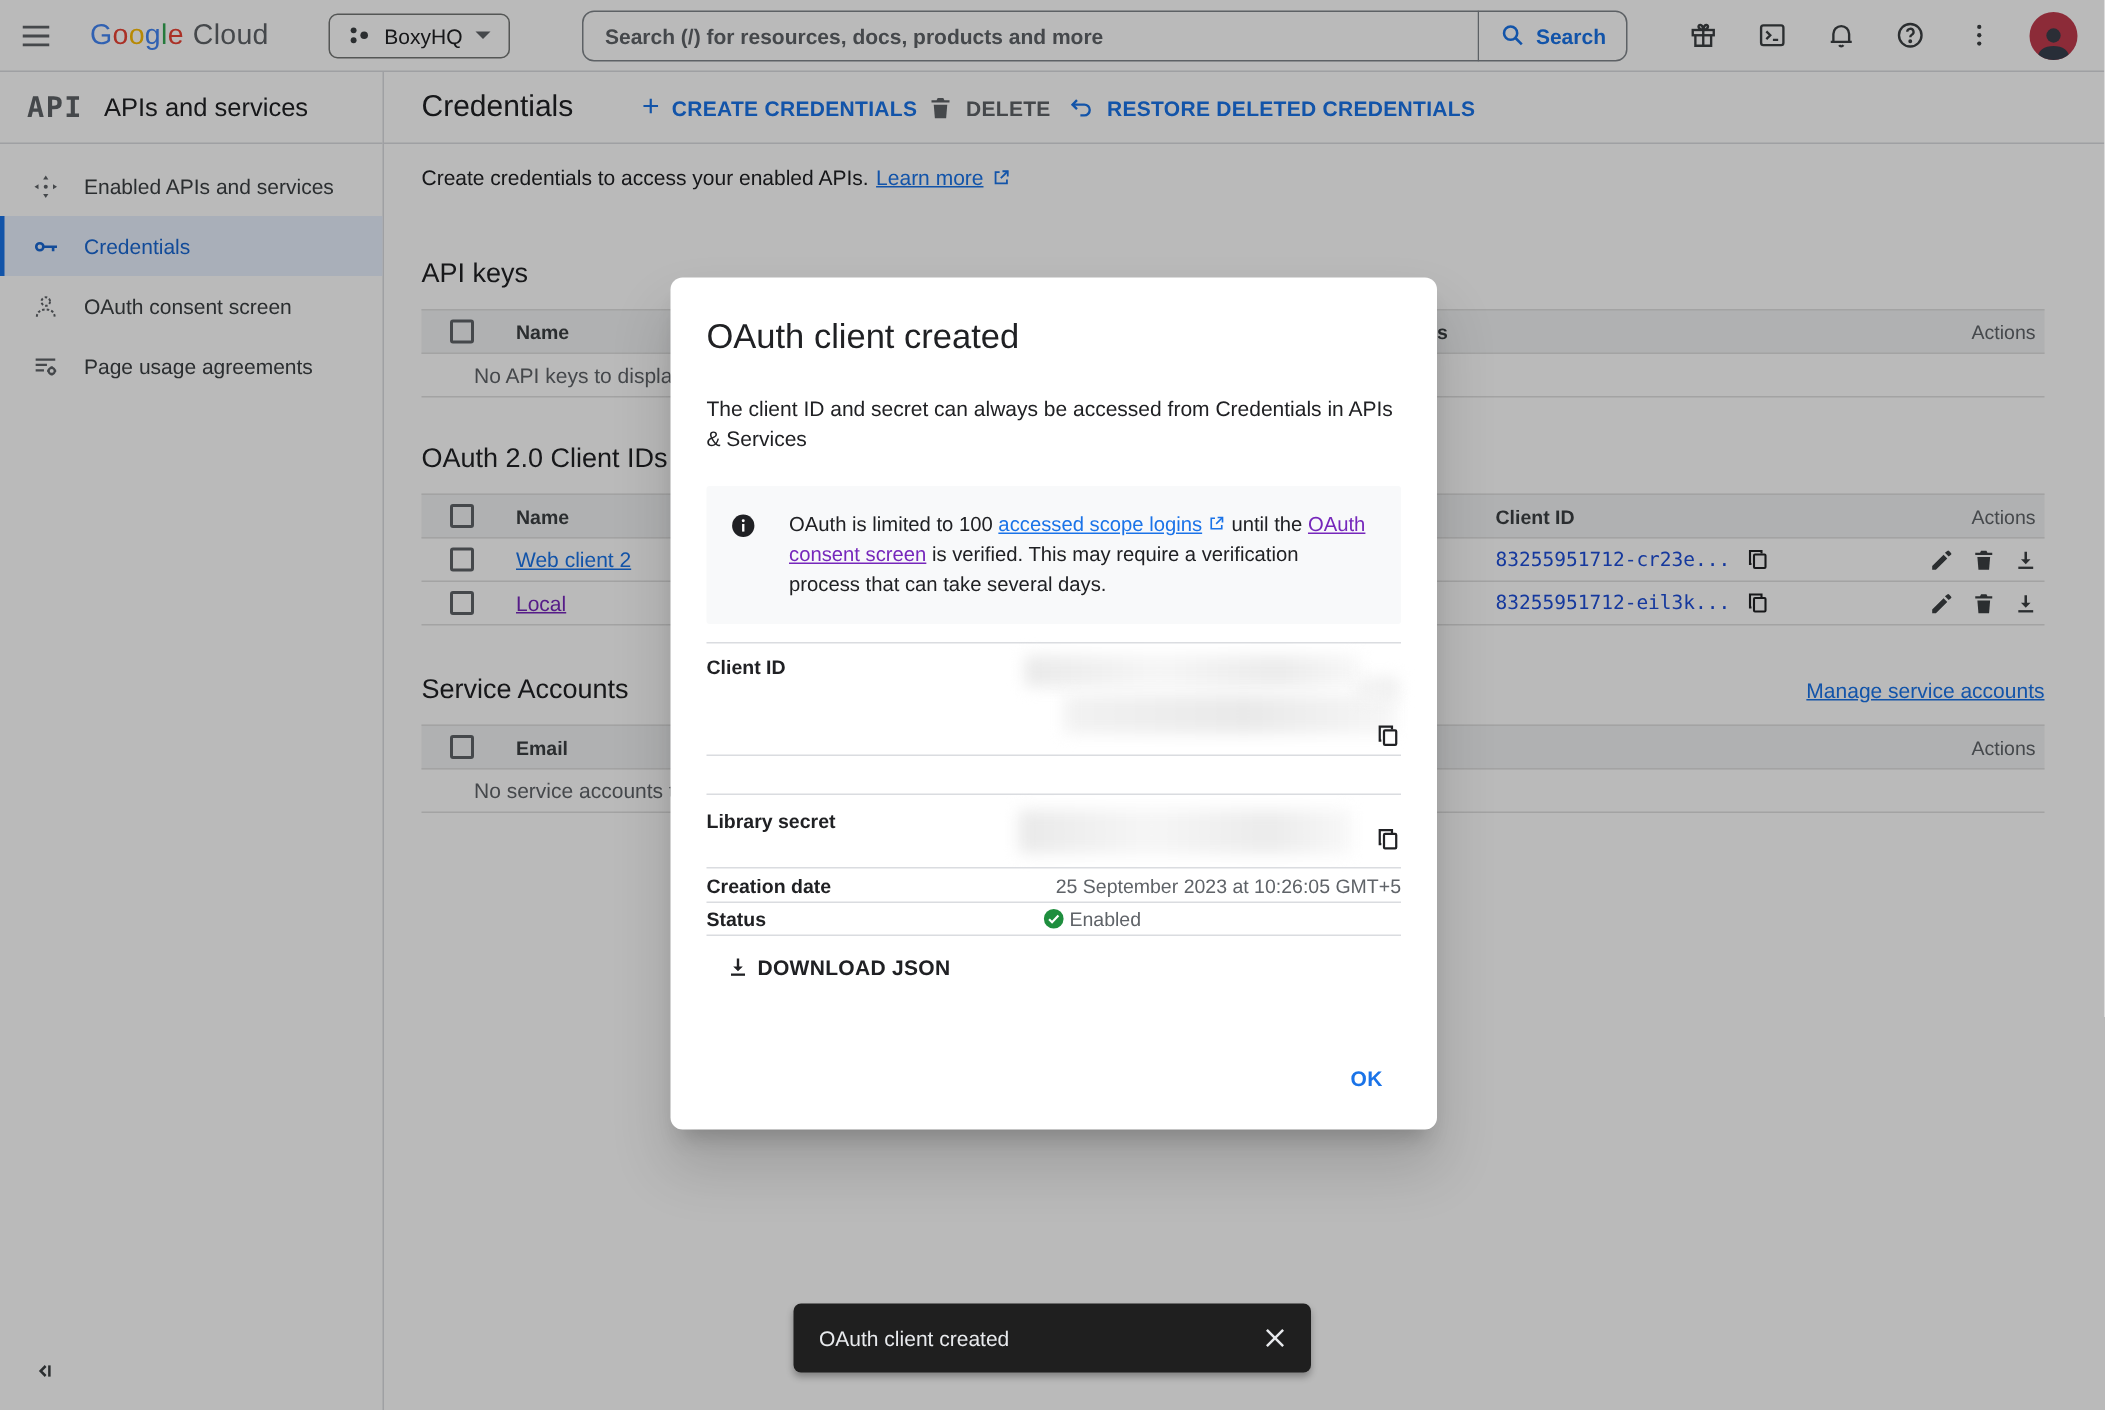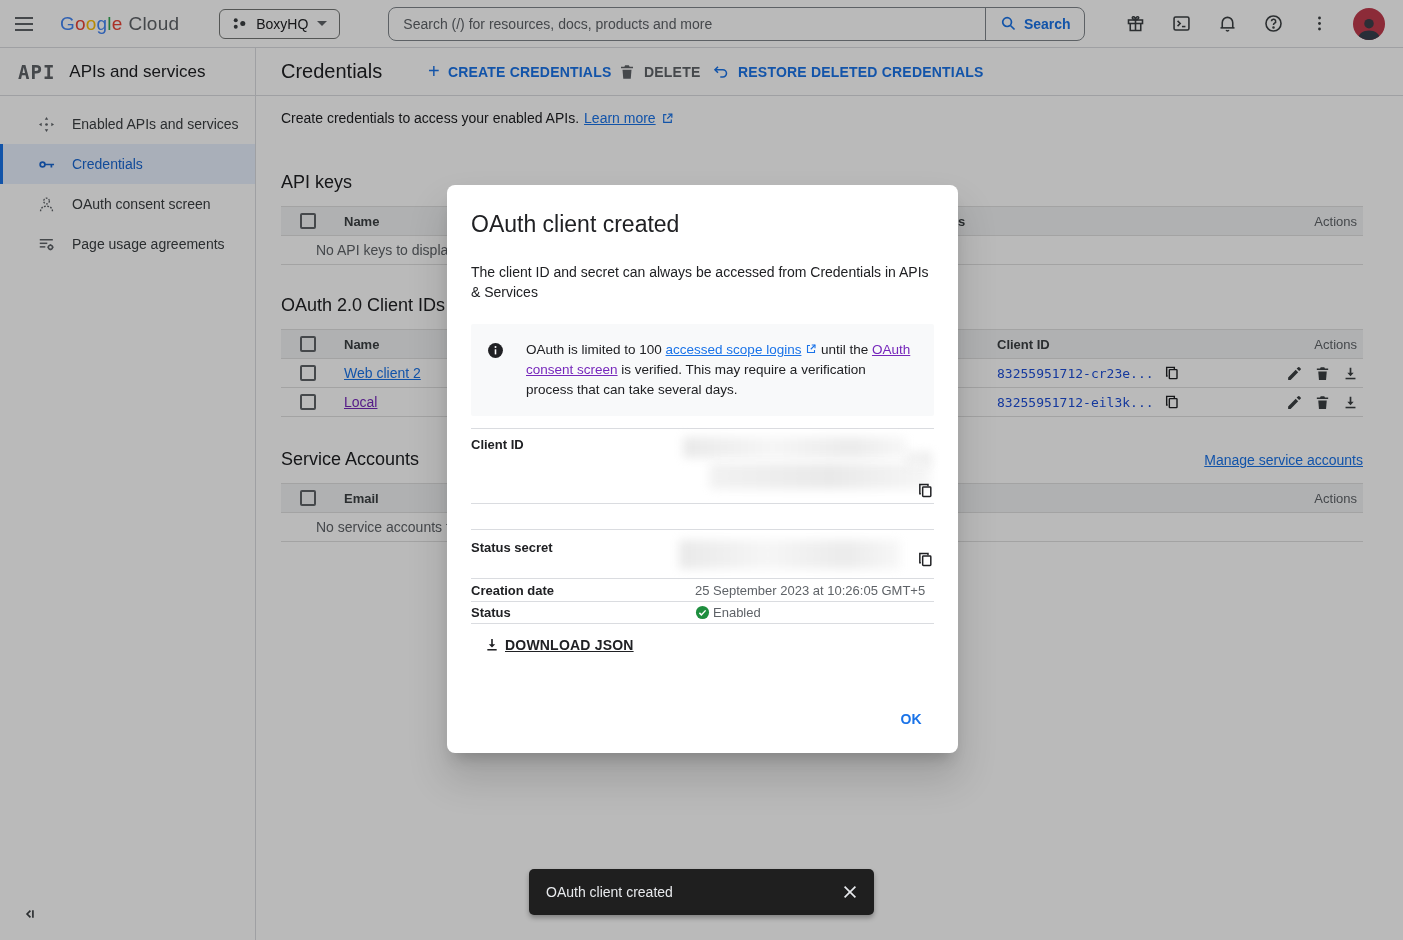--- a/index.html
+++ b/index.html
@@ -11,34 +11,34 @@
   .topbar { position:absolute; left:0; top:0; width:1403px; height:48px; background:#fff; border-bottom:1px solid #dadce0; display:flex; align-items:center; z-index:10; }
   .menu-btn { width:48px; height:48px; display:flex; align-items:center; justify-content:center; cursor:pointer; color:#5f6368; }
   .logo { display:flex; align-items:baseline; margin-left:12px; font-size:19px; letter-spacing:.2px; }
   .logo .l0,.logo .l3 { color:#4285F4; } .logo .l1,.logo .l5 { color:#EA4335; }
   .logo .l2 { color:#FBBC05; } .logo .l4 { color:#34A853; }
   .logo-cloud { color:#5f6368; margin-left:6px; }
   .project-btn { margin-left:40px; height:30px; display:flex; align-items:center; gap:9px; border:1px solid #747775; border-radius:6px; padding:0 12px; background:#fff; cursor:pointer; }
   .project-btn .pname { font-size:14px; color:#202124; }
   .caret { width:0; height:0; border-left:5px solid transparent; border-right:5px solid transparent; border-top:5px solid #5f6368; }
   .searchbox { margin-left:48px; width:697px; height:34px; border:1px solid #80868b; border-radius:8px; display:flex; align-items:center; background:#fff; }
-  .searchbox input { flex:1; border:none; outline:none; background:transparent; font-size:14px; color:#202124; padding:0 14px; font-family:inherit; }
+  .searchbox input { flex:1; border:none; outline:none; background:transparent; font-size:14px; color:#202124; padding:0 14px; font-family:inherit;font-weight:bold; }
   .searchbox input::placeholder { color:#5f6368; }
   .search-go { height:34px; width:99px; border-left:1px solid #80868b; display:flex; align-items:center; justify-content:center; gap:7px; color:#1a73e8; font-weight:700; font-size:14px; cursor:pointer; border-radius:0 8px 8px 0; }
   .tb-icons { margin-left:auto; display:flex; align-items:center; gap:22px; padding-right:18px; color:#3c4043; }
   .tb-icon { width:24px; height:24px; cursor:pointer; display:flex; align-items:center; justify-content:center; }
   .avatar { width:32px; height:32px; border-radius:50%; background:#c13b4e; overflow:hidden; cursor:pointer; display:flex; align-items:flex-end; justify-content:center; }
 
   
   .sidebar { position:absolute; left:0; top:48px; width:256px; height:892px; background:#fff; border-right:1px solid #dadce0; z-index:5; }
   .sb-head { height:48px; display:flex; align-items:center; border-bottom:1px solid #dadce0; padding-left:18px; gap:14px; }
   .sb-logo { font-family:"DejaVu Sans Mono","Liberation Mono",monospace; font-weight:700; font-size:19px; color:#5f6368; letter-spacing:1px; }
   .sb-title { font-size:17px; color:#202124; }
   .sb-items { margin-top:8px; }
-  .sb-item { height:40px; display:flex; align-items:center; gap:16px; padding-left:33px; cursor:pointer; color:#3c4043; border-left:3px solid transparent; }
+  .sb-item { height:40px; display:flex; align-items:center; gap:16px; padding-left:17px; cursor:pointer; color:#3c4043; border-left:3px solid transparent; }
   .sb-item .sb-ic { width:20px; height:20px; color:#5f6368; display:flex; align-items:center; justify-content:center; }
   .sb-item.sel { background:#e8f0fe; border-left:3px solid #1a73e8; color:#1967d2; }
   .sb-item.sel .sb-ic { color:#1967d2; }
   .sb-label { font-size:14px; }
   .collapse-btn { position:absolute; left:20px; bottom:12px; width:24px; height:24px; color:#3c4043; cursor:pointer; }
 
   
   .content { position:absolute; left:256px; top:48px; width:1147px; height:892px; background:#fff; }
   .page-head { position:absolute; left:0; top:0; width:1147px; height:48px; border-bottom:1px solid #dadce0; display:flex; align-items:center; }
   .page-title { position:absolute; left:25px; font-size:20px; color:#202124; }
@@ -75,30 +75,30 @@
   .modal-title { font-size:23px; font-weight:400; color:#202124; margin-top:2px; }
   .modal-desc { margin-top:24px; font-size:14px; line-height:20px; color:#202124; width:460px; }
   .notice { margin-top:22px; background:#f8f9fa; border-radius:2px; padding:16px 18px 16px 16px; display:flex; gap:22px; }
   .notice .info-ic { width:17px; height:17px; flex:none; margin-top:2px; }
   .notice-text { font-size:13.5px; line-height:20px; color:#202124; width:392px; }
   .notice-text .ext-ic { width:12px; height:12px; vertical-align:-1px; }
   .fields { margin-top:12px; }
   .frow { display:flex; border-top:1px solid #dadce0; position:relative; }
   .frow:last-child { border-bottom:1px solid #dadce0; }
   .flabel { width:214px; flex:none; font-weight:700; font-size:13px; color:#202124; }
-  .fval { flex:1; font-size:13px; color:#5f6368; position:relative; }
+  .fval { flex:1; font-size:13px; color:#5f6368; position:relative;text-align:right; }
   .row-clientid { height:75px; padding-top:8px; }
   .row-gap { height:26px; }
   .row-secret { height:49px; padding-top:10px; }
   .row-date,.row-status { height:23px; align-items:center;gap:10px; }
   .blur-bar { position:absolute; border-radius:3px; filter:blur(5px); background:linear-gradient(90deg,#e9e9e9,#f6f6f6 40%,#ebebeb 75%,#f8f8f8); }
   .copy-btn { position:absolute; width:17px; height:17px; color:#202124; cursor:pointer; }
   .status-val { display:flex; align-items:center; gap:3px; }
   .status-val svg { width:15px; height:15px; }
-  .dl-btn { margin-top:13px; margin-left:13px; display:inline-flex; align-items:center; gap:5px; font-size:14px; font-weight:700; letter-spacing:.2px; color:#202124; cursor:pointer;text-decoration:underline; }
+  .dl-btn { margin-top:13px; margin-left:13px; display:inline-flex; align-items:center; gap:5px; font-size:14px; font-weight:700; letter-spacing:.2px; color:#202124; cursor:pointer; }
   .dl-btn svg { width:16px; height:16px; }
   .ok-btn { position:absolute; right:26px; bottom:18px; color:#1a73e8; font-weight:700; font-size:14px; letter-spacing:.3px; padding:8px 10px; cursor:pointer; }
   .snackbar { position:absolute; left:529px; top:869px; width:345px; height:46px; background:#1f1f1f; border-radius:5px; z-index:60;
               display:flex; align-items:center; justify-content:space-between; padding:0 14px 0 17px; box-shadow:0 3px 5px rgba(0,0,0,.3); }
   .snack-msg { color:#e8eaed; font-size:14px; }
   .snack-x { width:20px; height:20px; color:#e8eaed; cursor:pointer; }
 </style>
 </head>
 <body>
 
@@ -404,21 +404,21 @@
           <span class="copy-btn" style="right:0; top:45px;">
             <svg viewBox="0 0 24 24" fill="none" stroke="currentColor" stroke-width="2.1">
                 <rect x="8" y="7" width="11.5" height="13.5" rx="1"></rect>
                 <path d="M5.5 16.5 H4 V3.5 h11.5 V6"></path>
               </svg>
           </span>
         </span>
       </div>
       <div class="frow row-gap"></div>
       <div class="frow row-secret">
-        <span class="flabel">Status secret</span>
+        <span class="flabel">Library secret</span>
         <span class="fval">
           <span class="blur-bar" style="left:-6px; top:0; width:222px; height:29px;"></span>
           <span class="copy-btn" style="right:0; top:11px;">
             <svg viewBox="0 0 24 24" fill="none" stroke="currentColor" stroke-width="2.1">
                 <rect x="8" y="7" width="11.5" height="13.5" rx="1"></rect>
                 <path d="M5.5 16.5 H4 V3.5 h11.5 V6"></path>
               </svg>
           </span>
         </span>
       </div>

